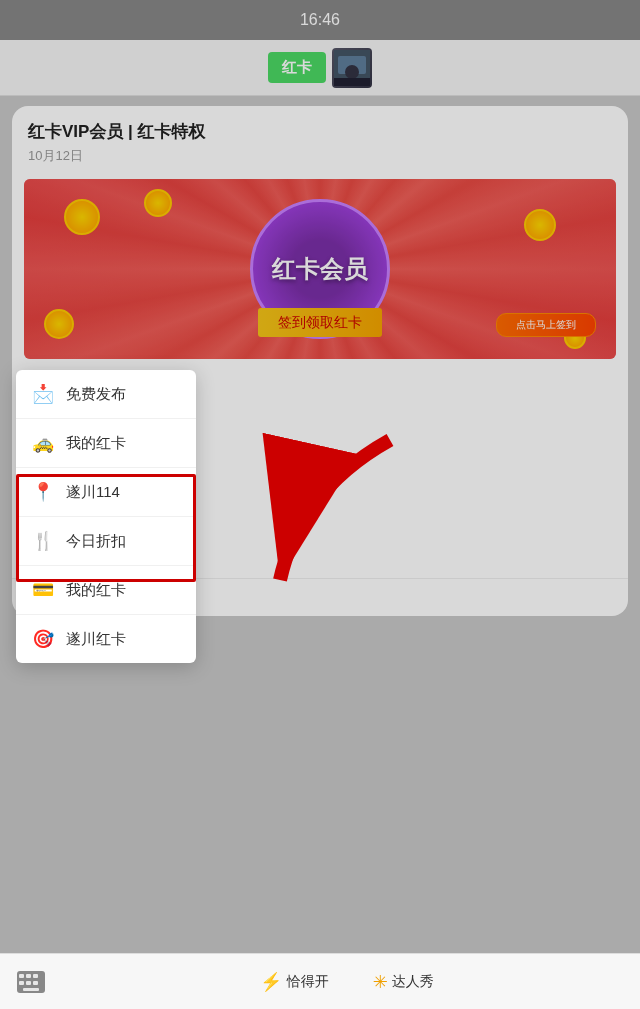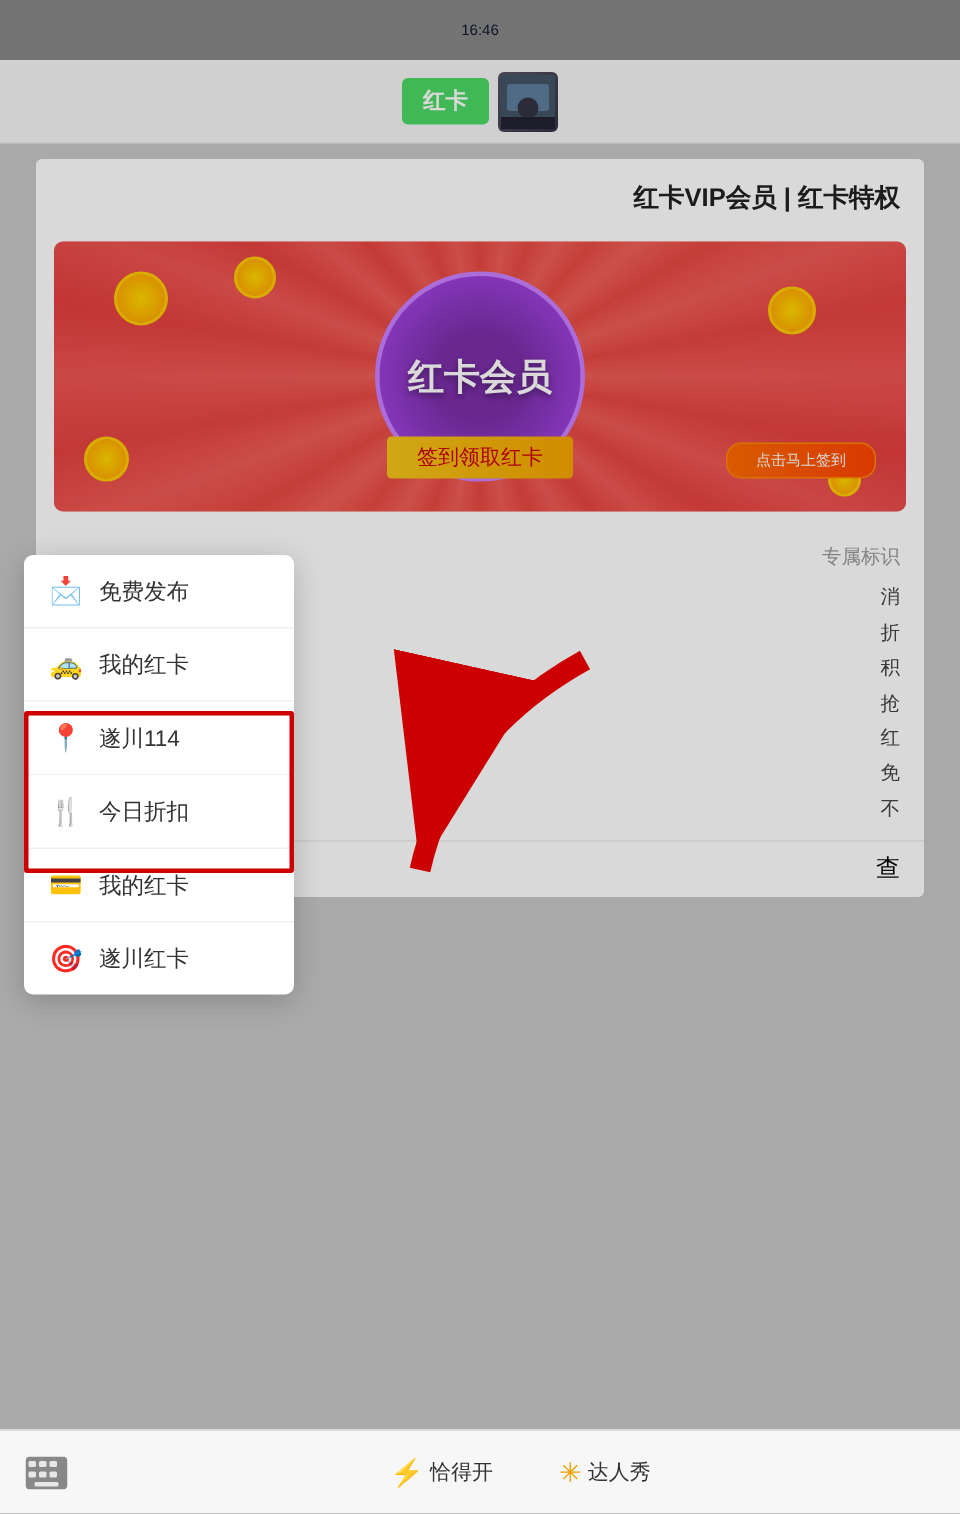--- a/index.html
+++ b/index.html
@@ -15,22 +15,22 @@
     
     .status-bar {
       width: 100%;
       height: 40px;
       background: #888;
       display: flex;
       align-items: center;
       justify-content: center;
     }
     .status-time {
-      color: #0f172a;
-      font-size: 10px;
+      color: #ffffff;
+      font-size: 16px;
     }
 
     
     .top-nav {
       width: 100%;
       height: 56px;
       background: #f5f5f5;
       display: flex;
       align-items: center;
       justify-content: center;
@@ -63,25 +63,24 @@
       height: 40px;
       background: linear-gradient(135deg, #556 0%, #334 100%);
       display: flex;
       align-items: center;
       justify-content: center;
     }
 
     
     .main-content {
       background: #fff;
-      margin: 10px 24px;
-      border-radius: 4px;
+      margin: 10px 12px;
+      border-radius: 16px;
       overflow: visible;
       position: relative;
-      text-align: right;
     }
 
     
     .article-header {
       padding: 14px 16px 6px;
     }
     .article-title {
       font-size: 17px;
       font-weight: bold;
       color: #222;
@@ -323,20 +322,21 @@
         <rect x="0" y="28" width="36" height="8" fill="#223"></rect>
       </svg>
     </div>
   </div>
 </div>
 
 <div class="main-content">
 
   <div class="article-header">
     <div class="article-title">红卡VIP会员 | 红卡特权</div>
+    <div class="article-date">10月12日</div>
   </div>
 
   <div class="banner-container">
     <div class="banner-bg-rays"></div>
 
     <div class="banner-coin coin-1"></div>
     <div class="banner-coin coin-2"></div>
     <div class="banner-coin coin-3"></div>
     <div class="banner-coin coin-4"></div>
     <div class="banner-coin coin-5"></div>

